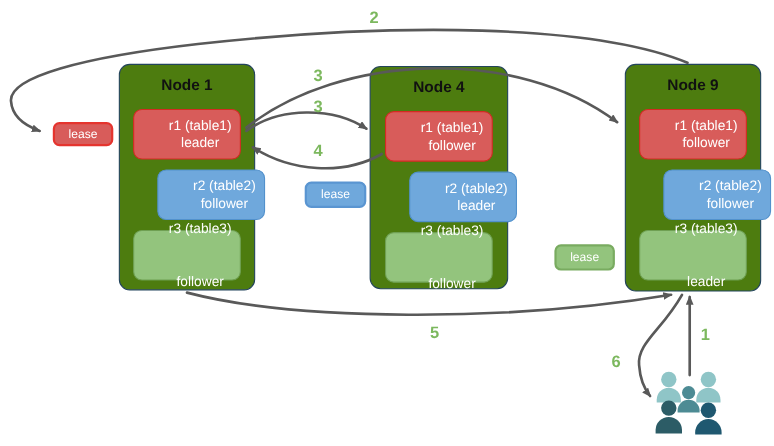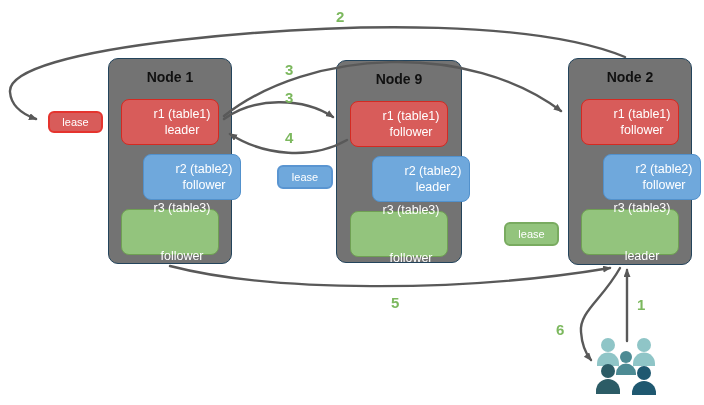--- a/index.html
+++ b/index.html
@@ -10,21 +10,21 @@
     --users_light:#8fc5c7; --users_mid:#4d8b94; --users_dark1:#2c5c66; --users_dark2:#1f5870;
     --text_on_box:#ffffff; --title:#111111;
   }
   html,body{margin:0;padding:0;background:#ffffff;}
   .stage{
     position:relative;width:704px;height:405px;background:#ffffff;overflow:hidden;
     font-family:"Liberation Sans","DejaVu Sans",sans-serif;
   }
   .arrows{position:absolute;left:0;top:0;z-index:3;pointer-events:none;}
   .node{
-    position:absolute;background:#737373;border:1.5px solid var(--node_border);
+    position:absolute;background:#4d7c0f;border:1.5px solid var(--node_border);
     border-radius:10px;z-index:1;box-sizing:border-box;
   }
   .node-title{
     position:absolute;left:0;top:10px;width:100%;text-align:center;
     font-size:14px;font-weight:700;color:var(--title);
   }
   .replica{
     position:absolute;left:12px;width:98px;height:46px;border-radius:8px;
     display:flex;flex-direction:column;align-items:center;justify-content:center;
     color:var(--text_on_box);font-size:12.5px;line-height:1.3;text-align:center;
@@ -110,37 +110,37 @@
       <div>r2 (table2)</div>
       <div>follower</div>
     </div>
     <div class="replica green r3">
       <div>r3 (table3)</div>
       <div>follower</div>
     </div>
   </div>
 
   <div class="node" style="left:336px;top:60px;width:126px;height:203px;">
-    <div class="node-title">Node 9</div>
+    <div class="node-title">Node 4</div>
     <div class="replica red r1" style="left:13px;">
       <div>r1 (table1)</div>
       <div>follower</div>
     </div>
     <div class="replica blue r2" style="left:13px;">
       <div>r2 (table2)</div>
       <div>leader</div>
     </div>
     <div class="replica green r3" style="left:13px;">
       <div>r3 (table3)</div>
       <div>follower</div>
     </div>
   </div>
 
   <div class="node" style="left:568px;top:58px;width:124px;height:207px;">
-    <div class="node-title">Node 2</div>
+    <div class="node-title">Node 9</div>
     <div class="replica red r1">
       <div>r1 (table1)</div>
       <div>follower</div>
     </div>
     <div class="replica blue r2">
       <div>r2 (table2)</div>
       <div>follower</div>
     </div>
     <div class="replica green r3">
       <div>r3 (table3)</div>

